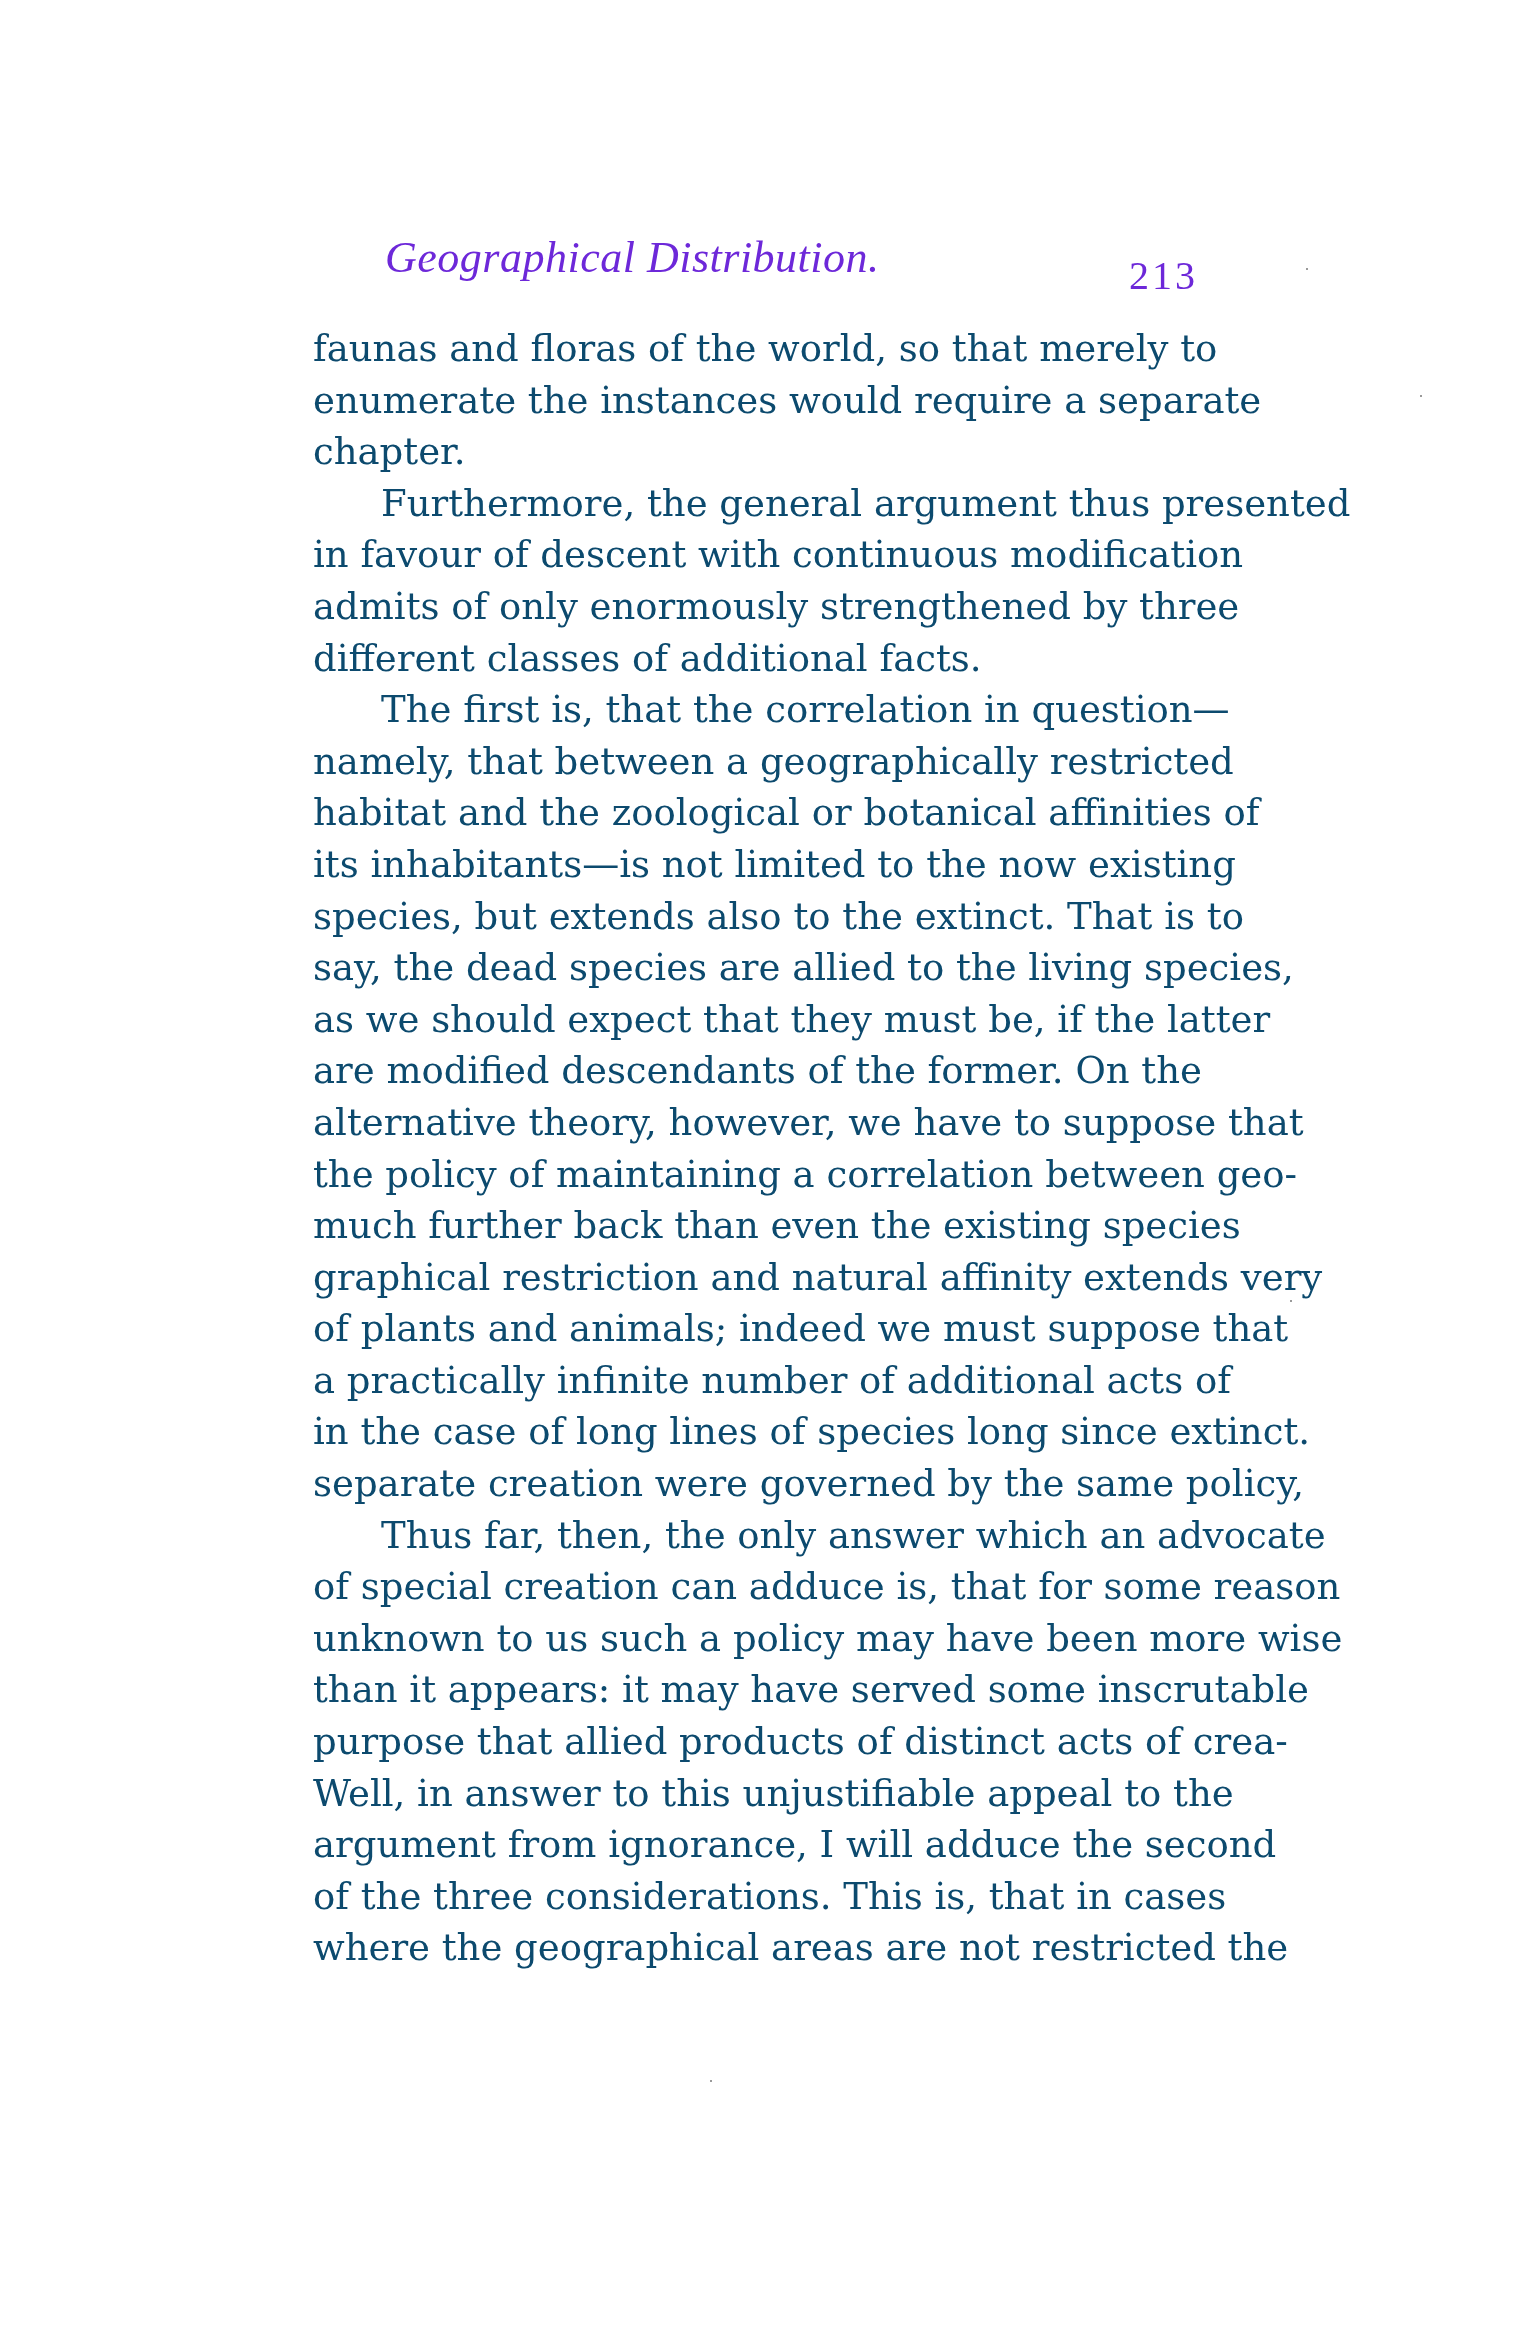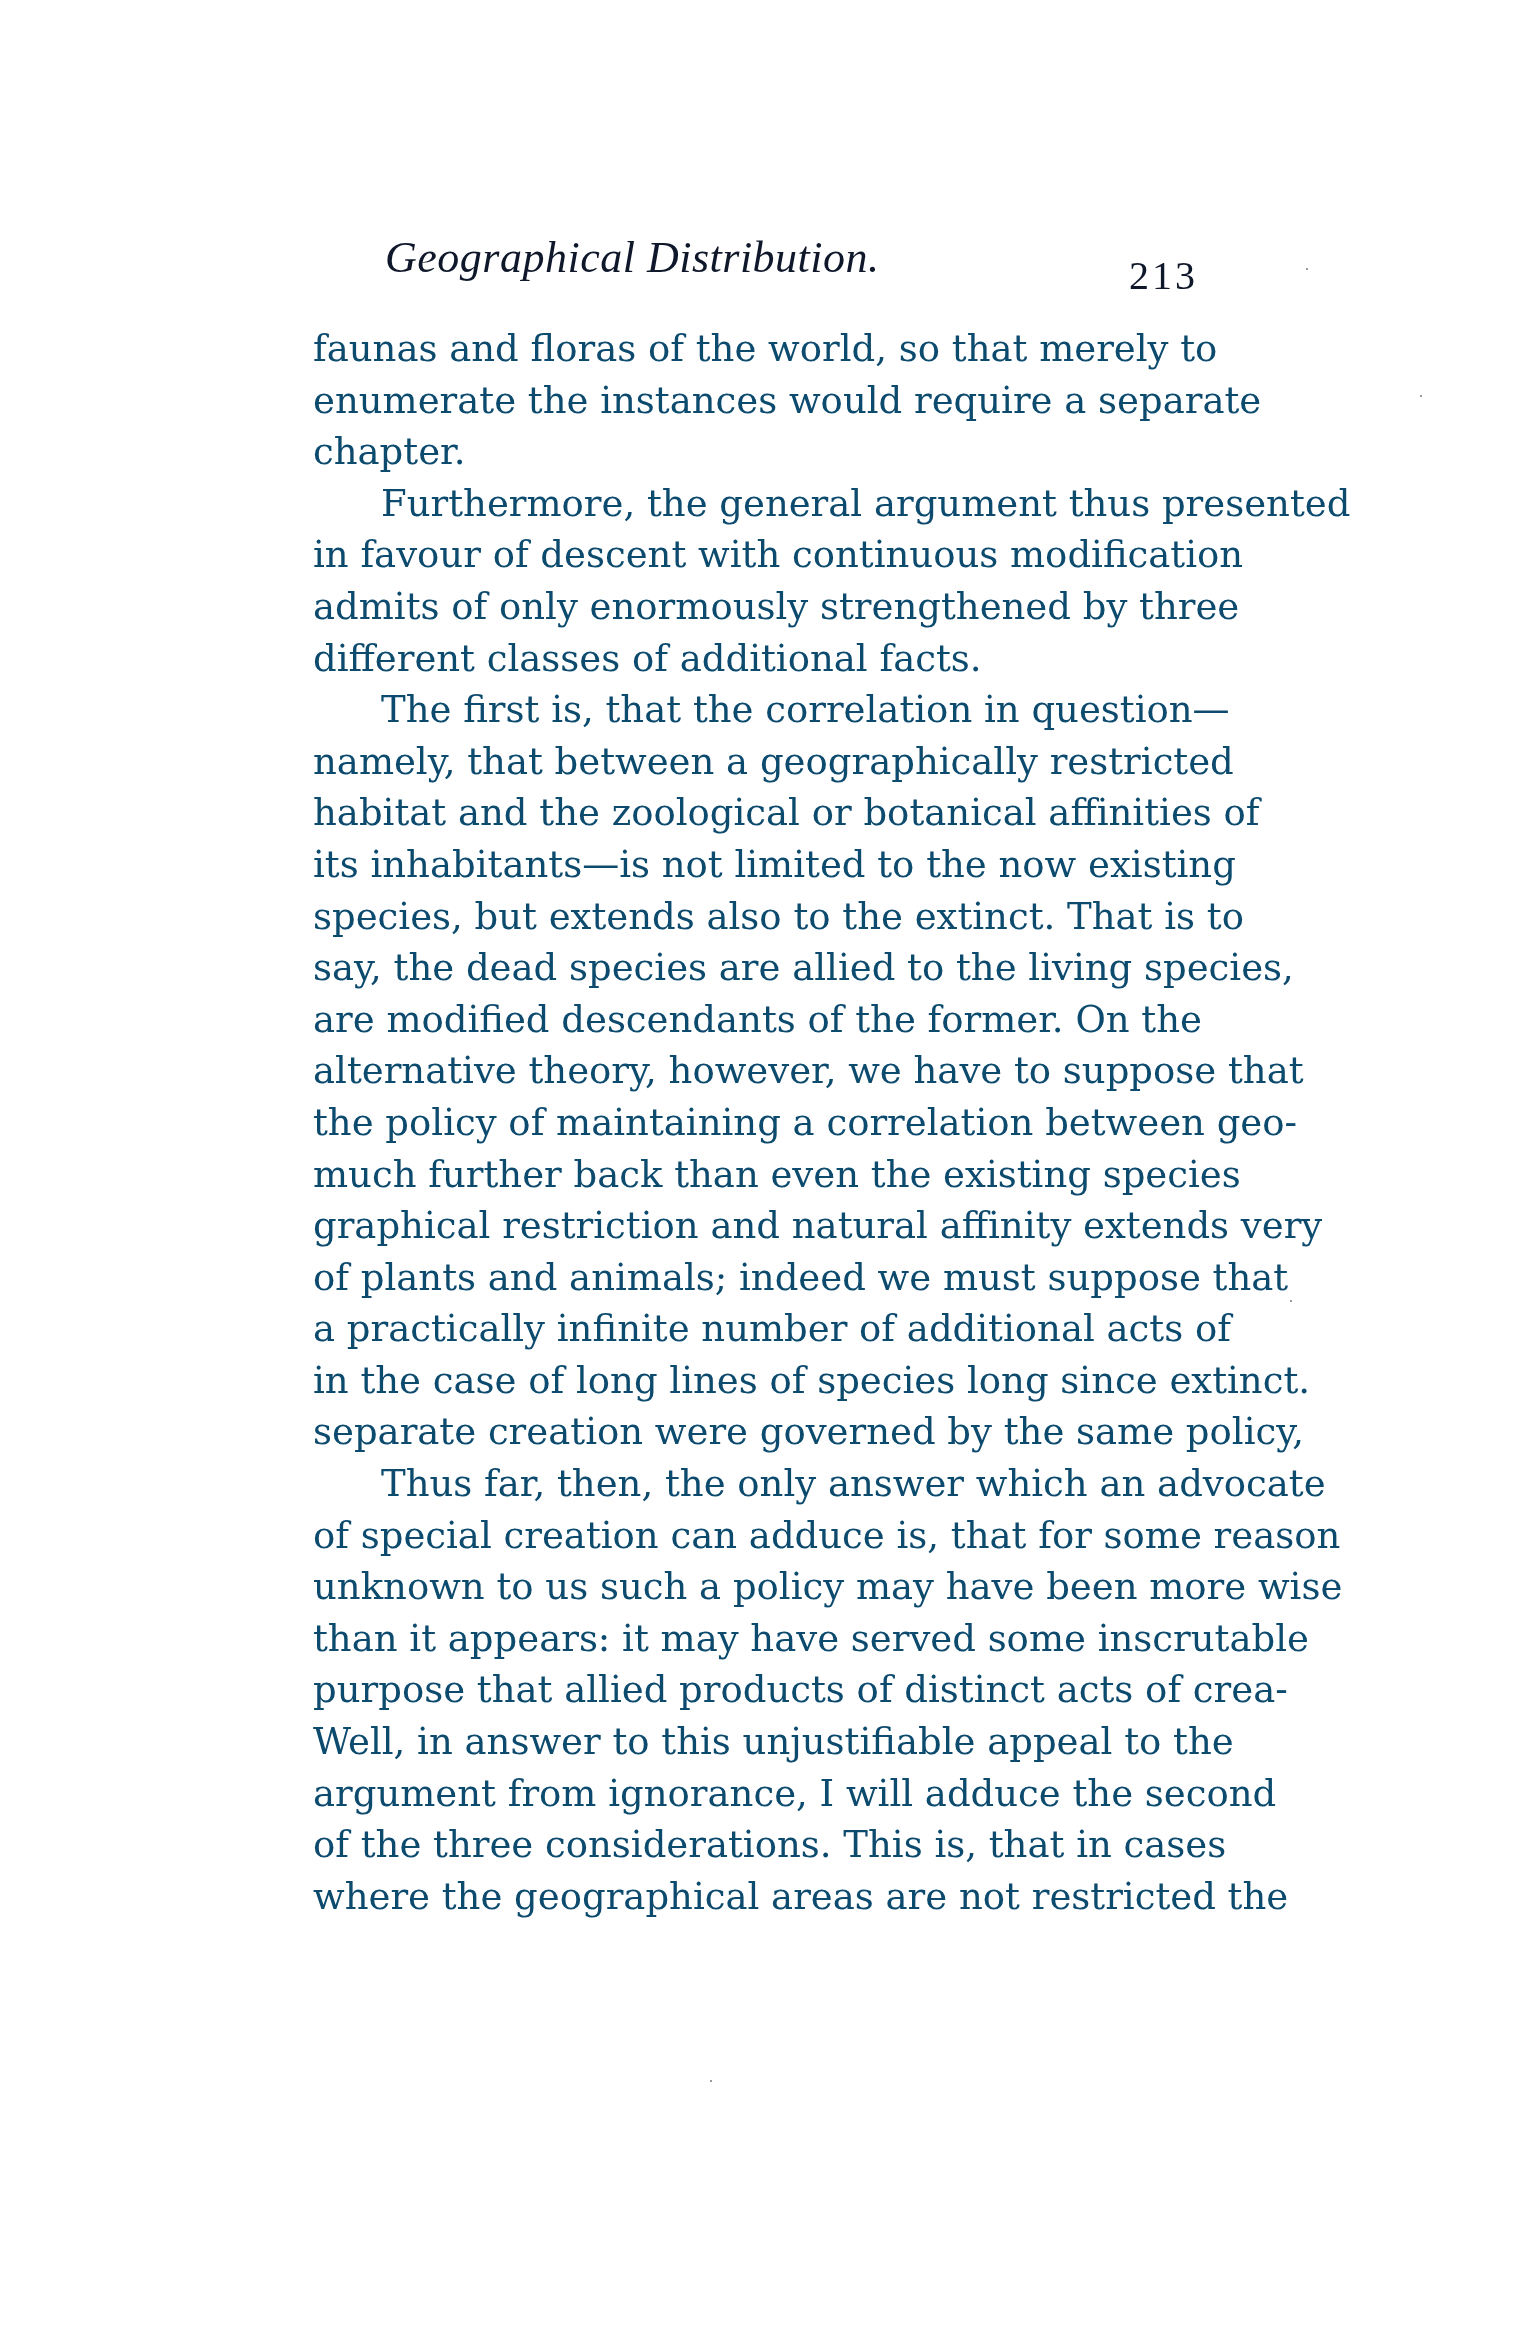--- a/index.html
+++ b/index.html
@@ -1,19 +1,19 @@
 <!DOCTYPE html>
 <html><head>
 <meta charset="utf-8">
 <style>
   html, body { margin: 0; padding: 0; background: #ffffff; }
   body { width: 1526px; height: 2339px; position: relative; overflow: hidden; }
   .page { position: absolute; left: 0; top: 0; width: 1526px; height: 2339px; background: #fff; }
   .header { position: absolute; top: 232px; left: 313px; width: 885px; height: 60px;
-    font-family: "Liberation Serif", "DejaVu Serif", serif; color: #0f172a; }
+    font-family: "Liberation Serif", "DejaVu Serif", serif; color: #6d28d9; }
   .running-title { position: absolute; left: 72px; top: 0; font-style: italic; font-size: 44px; letter-spacing: 0.5px; }
   .page-number { position: absolute; right: 0; top: 20px; font-size: 40px; letter-spacing: 3px; }
   .body-text { position: absolute; left: 313px; top: 323px; width: 885px;
     font-family: "DejaVu Serif", "Liberation Serif", serif; font-size: 37px; color: #0c4a6e; }
   .line { height: 51.6px; line-height: 51.6px; white-space: nowrap; text-align: justify; text-align-last: justify; display: block; }
   .line.last { text-align-last: left; }
   .line.indent { padding-left: 68px; }
   .speck { position: absolute; width: 2px; height: 2px; background: #9a9a9a; }
 </style>
 </head>
@@ -37,20 +37,21 @@
         <span class="line">admits of only enormously strengthened by three</span>
         <span class="line last">different classes of additional facts.</span>
       </div>
       <div>
         <span class="line indent">The first is, that the correlation in question—</span>
         <span class="line">namely, that between a geographically restricted</span>
         <span class="line">habitat and the zoological or botanical affinities of</span>
         <span class="line">its inhabitants—is not limited to the now existing</span>
         <span class="line">species, but extends also to the extinct.  That is to</span>
         <span class="line">say, the dead species are allied to the living species,</span>
+        <span class="line">as we should expect that they must be, if the latter</span>
         <span class="line">are modified descendants of the former.  On the</span>
         <span class="line">alternative theory, however, we have to suppose that</span>
         <span class="line">the policy of maintaining a correlation between geo-</span>
         <span class="line">much further back than even the existing species</span>
         <span class="line">graphical restriction and natural affinity extends very</span>
         <span class="line">of plants and animals; indeed we must suppose that</span>
         <span class="line">a practically infinite number of additional acts of</span>
         <span class="line last">in the case of long lines of species long since extinct.</span>
         <span class="line">separate creation were governed by the same policy,</span>
       </div>

